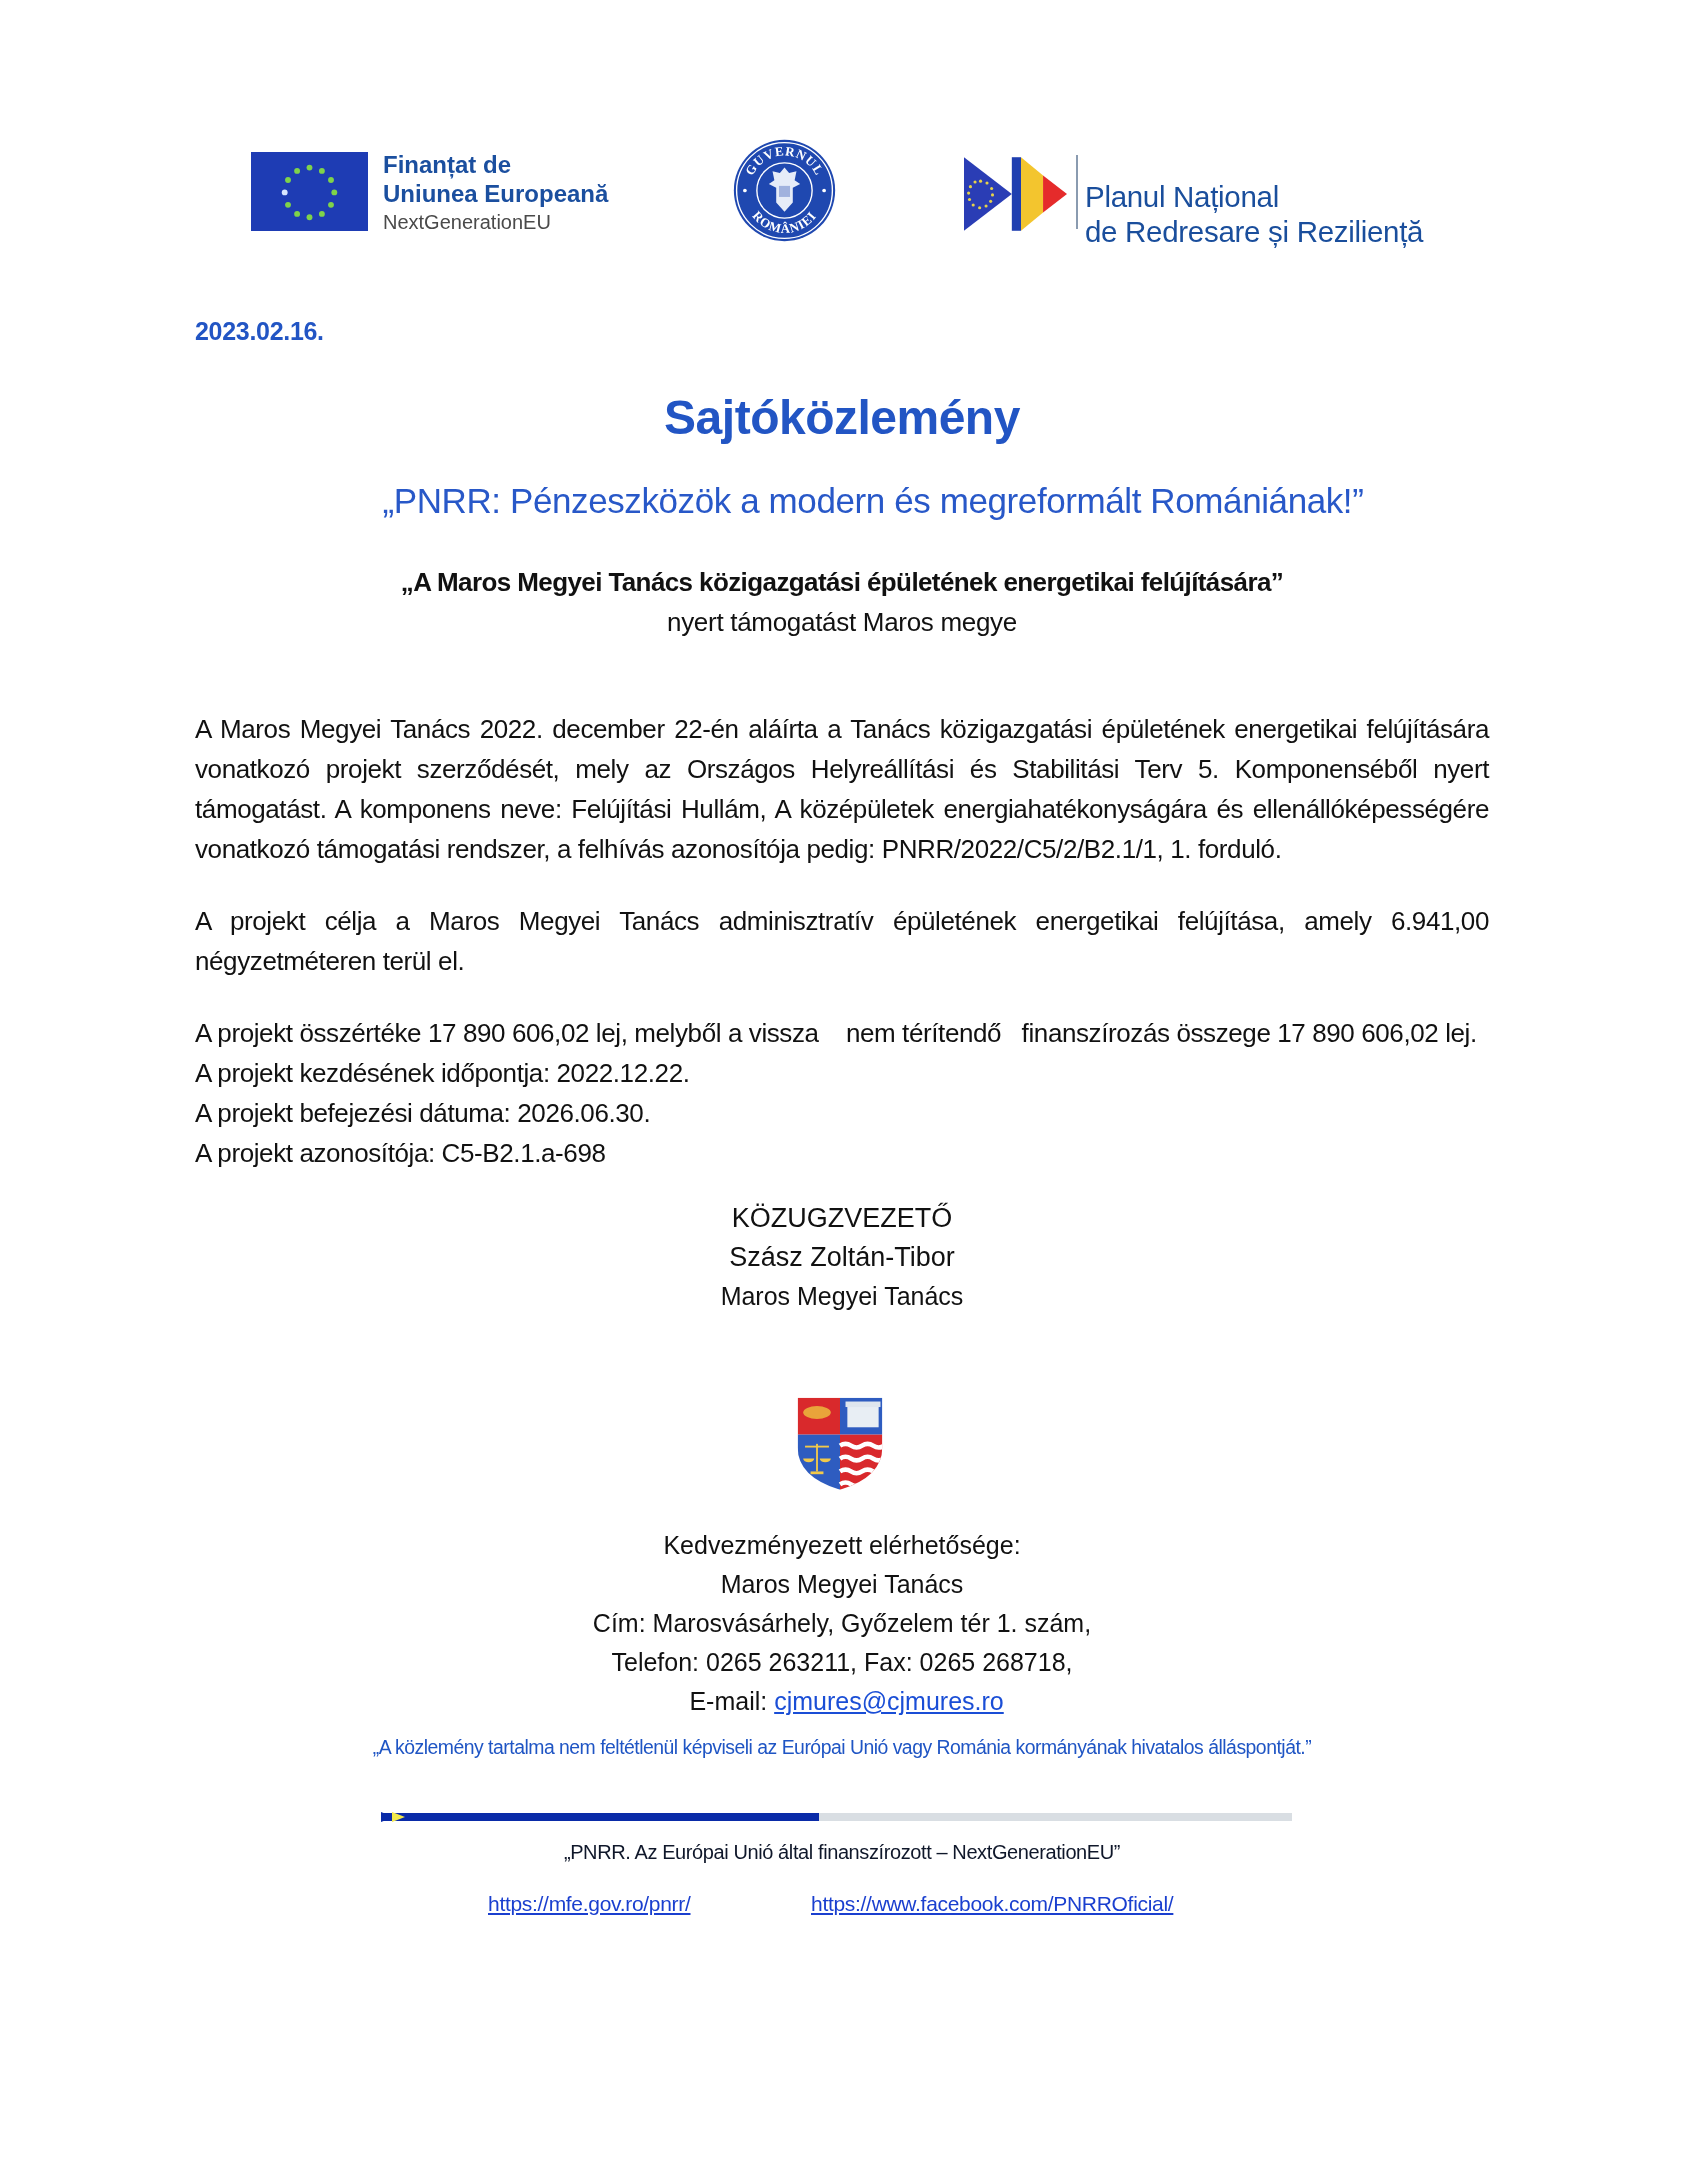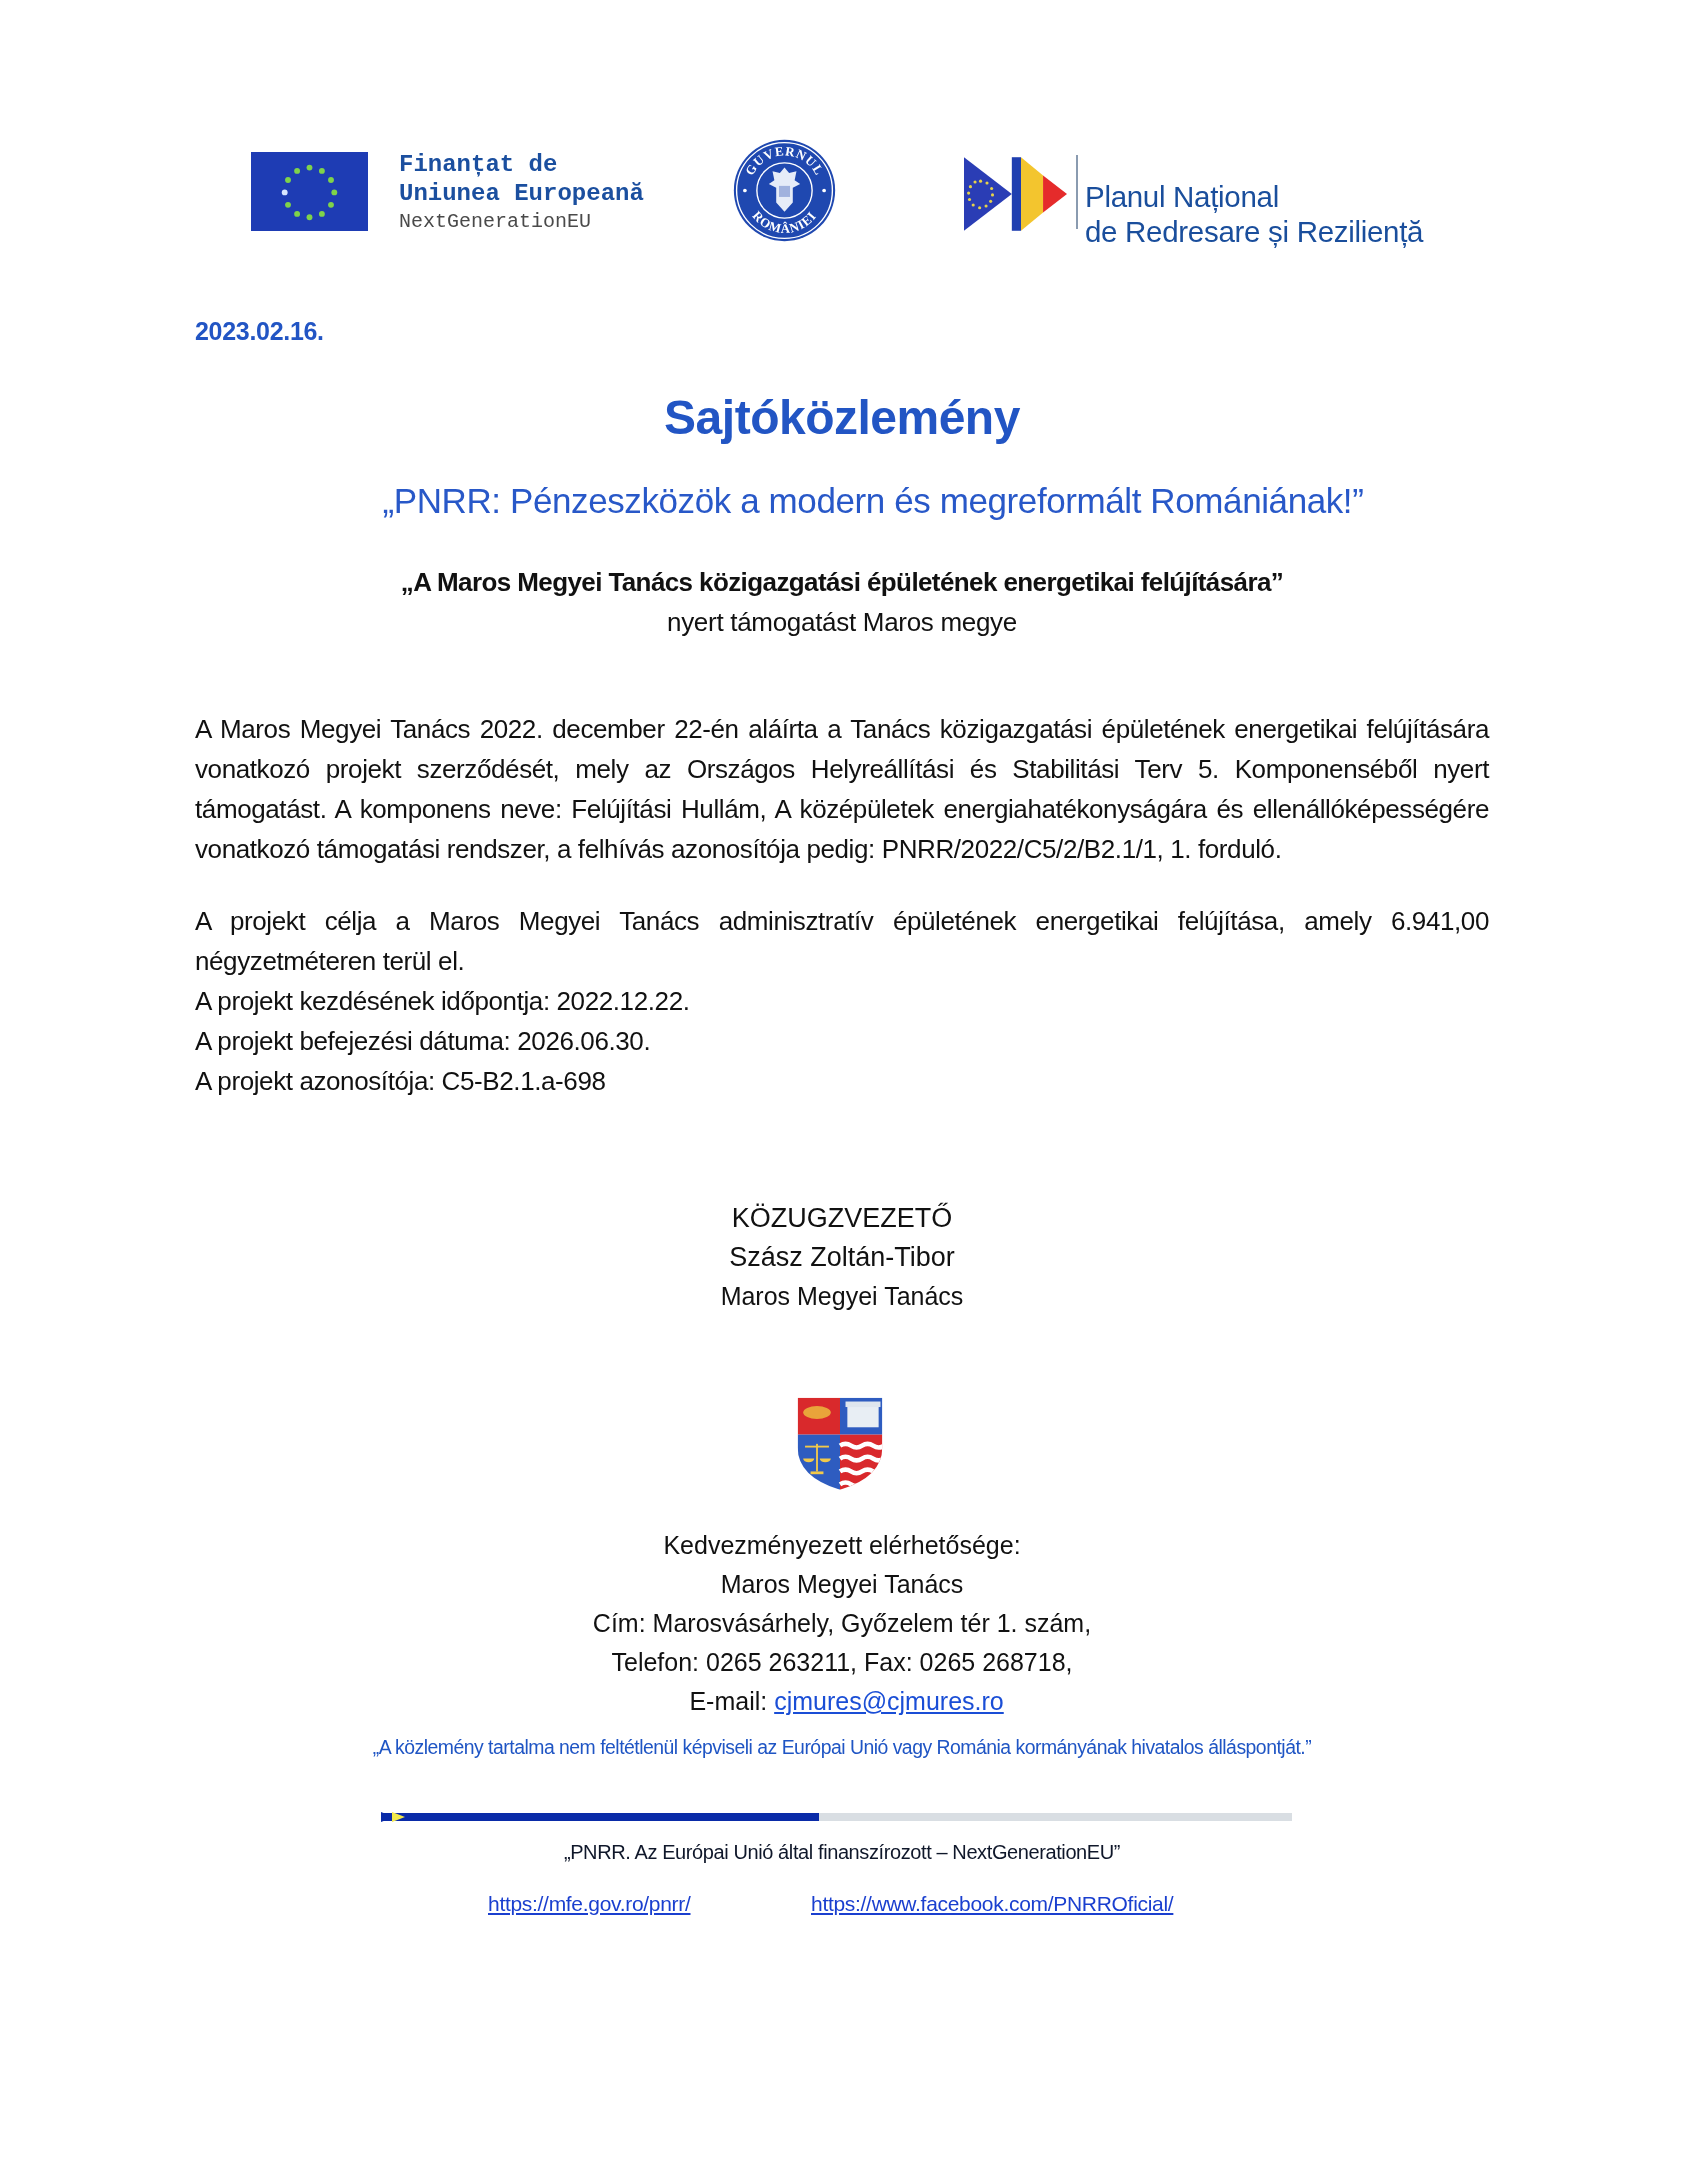--- a/index.html
+++ b/index.html
@@ -3,21 +3,21 @@
 <meta charset="utf-8">
 <style>
   html, body { margin: 0; padding: 0; background: #ffffff; }
   body { width: 1684px; height: 2180px; position: relative; overflow: hidden;
          font-family: "Liberation Sans", sans-serif; color: #111111; }
   .abs { position: absolute; }
   .center { left: 0; width: 1684px; text-align: center; }
 
   
   #eu-flag { left: 251px; top: 152px; width: 117px; height: 79px; background: #1e3cb4; }
-  #eu-text { left: 399px; top: 150px; width: 277px; font-family: Liberation Mono, monospace; }
+  #eu-text { left: 383px; top: 150px; width: 277px; }
   .eu-line { font-weight: bold; color: #1b4f9f; font-size: 24px; line-height: 29px; white-space: nowrap; }
   .eu-line.gray { font-weight: normal; color: #4a4a4a; font-size: 20px; line-height: 28px; }
   #gov-seal { left: 732px; top: 138px; width: 105px; height: 105px; }
   #pnrr-logo { left: 964px; top: 157px; width: 103px; height: 74px; }
   #pnrr-divider { left: 1076px; top: 155px; width: 1.8px; height: 74px; background: #8a9bb0; }
   #pnrr-text { left: 1085px; top: 155px; width: 461px; margin-top: 24px; }
   .pnrr-line { color: #1a4e9c; font-size: 29.5px; line-height: 35px; white-space: nowrap; letter-spacing: -0.3px; }
 
   
   #date { left: 195px; top: 317px; font-size: 25px; font-weight: bold; color: #2255c4; letter-spacing: -0.3px; }
@@ -137,20 +137,21 @@
 
 <div class="abs" id="date">2023.02.16.</div>
 <div class="abs center" id="title">Sajtóközlemény</div>
 <div class="abs center" id="subtitle">„PNRR: Pénzeszközök a modern és megreformált Romániának!”</div>
 <div class="abs center" id="project-title">„A Maros Megyei Tanács közigazgatási épületének energetikai felújítására”</div>
 <div class="abs center" id="project-sub">nyert támogatást Maros megye</div>
 
 <div class="abs" id="body">
   <p class="justify">A Maros Megyei Tanács 2022. december 22-én aláírta a Tanács közigazgatási épületének energetikai felújítására vonatkozó projekt szerződését, mely az Országos Helyreállítási és Stabilitási Terv 5. Komponenséből nyert támogatást. A komponens neve: Felújítási Hullám, A középületek energiahatékonyságára és ellenállóképességére vonatkozó támogatási rendszer, a felhívás azonosítója pedig: PNRR/2022/C5/2/B2.1/1, 1. forduló.</p>
   <p class="justify">A projekt célja a Maros Megyei Tanács adminisztratív épületének energetikai felújítása, amely 6.941,00 négyzetméteren terül el.</p>
+  <p class="justify" style="white-space: pre-wrap;">A projekt összértéke 17 890 606,02 lej, melyből a vissza    nem térítendő   finanszírozás összege 17 890 606,02 lej.</p>
   <p>A projekt kezdésének időpontja: 2022.12.22.</p>
   <p>A projekt befejezési dátuma: 2026.06.30.</p>
   <p>A projekt azonosítója: C5-B2.1.a-698</p>
 </div>
 
 <div class="abs center" id="signature">
   <div>KÖZUGZVEZETŐ</div>
   <div>Szász Zoltán-Tibor</div>
   <div class="org">Maros Megyei Tanács</div>
 </div>

